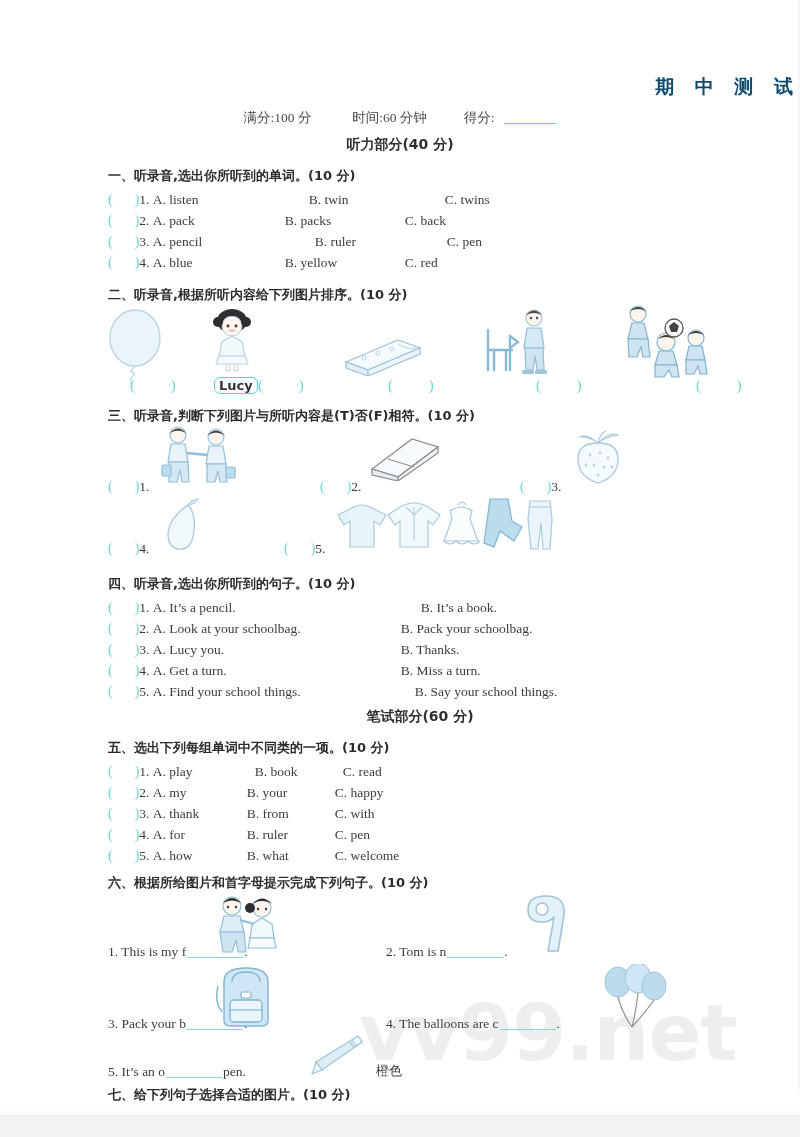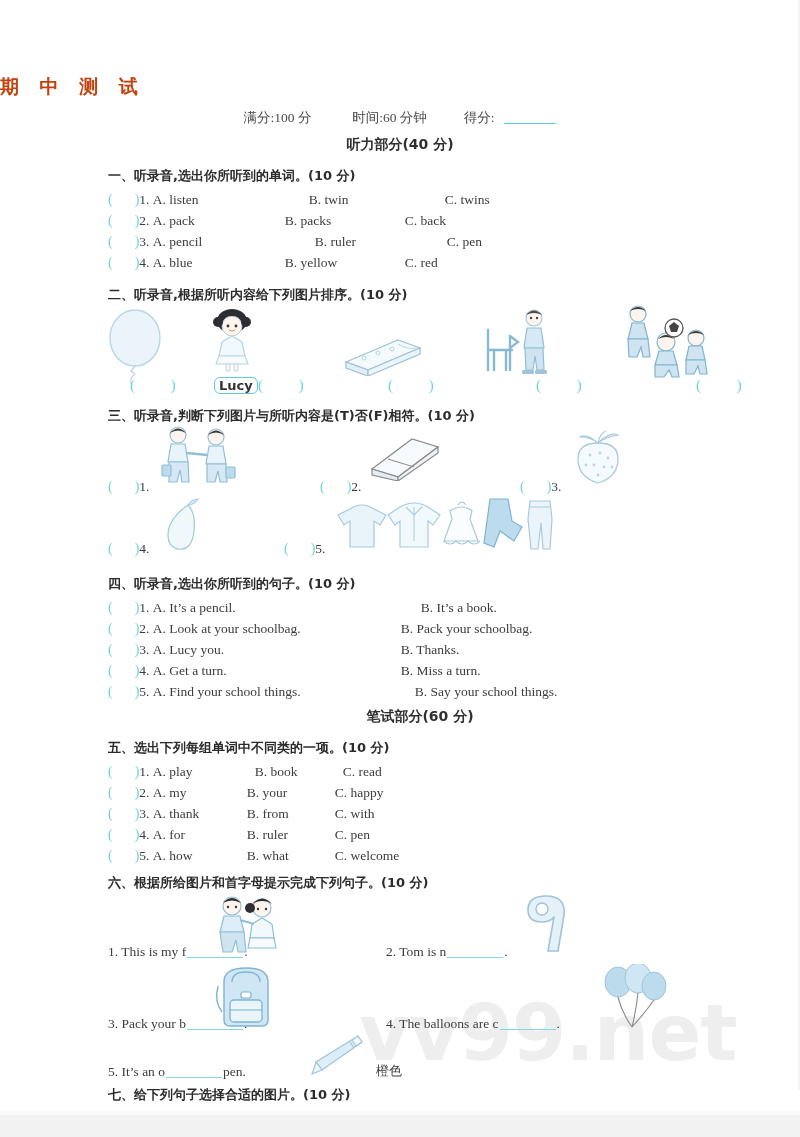--- a/index.html
+++ b/index.html
@@ -59,26 +59,26 @@
     font-weight: bold;
     color: #eeeeee;
     letter-spacing: -1px;
     white-space: nowrap;
     z-index: 0;
     user-select: none;
   }
 
   
   .doc-title {
-    text-align: left;
+    text-align: right;
     font-family: "DejaVu Sans", sans-serif;
     font-weight: bold;
     font-size: 19px;
     letter-spacing: 7px;
-    color: #c2410c;
+    color: #0c4a6e;
     padding-top: 74px;
   }
   .score-line {
     text-align: center;
     font-size: 13.5px;
     margin-top: 9px;
     color: #4a4a4a;
   }
   .score-line span { margin: 0 5px; }
   .blank-cyan {

